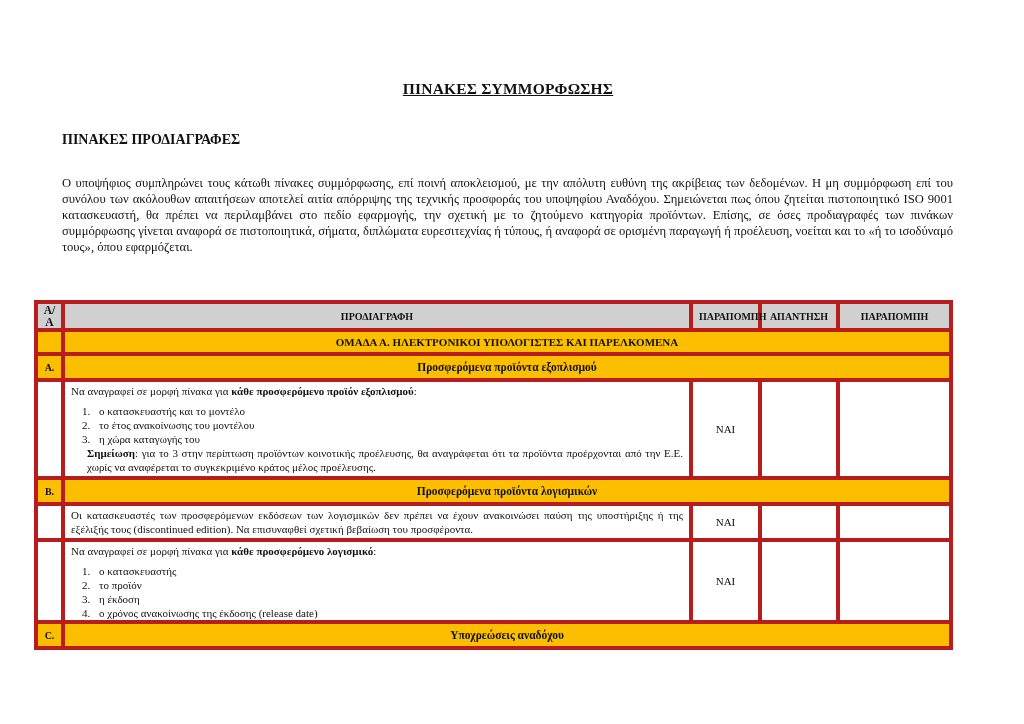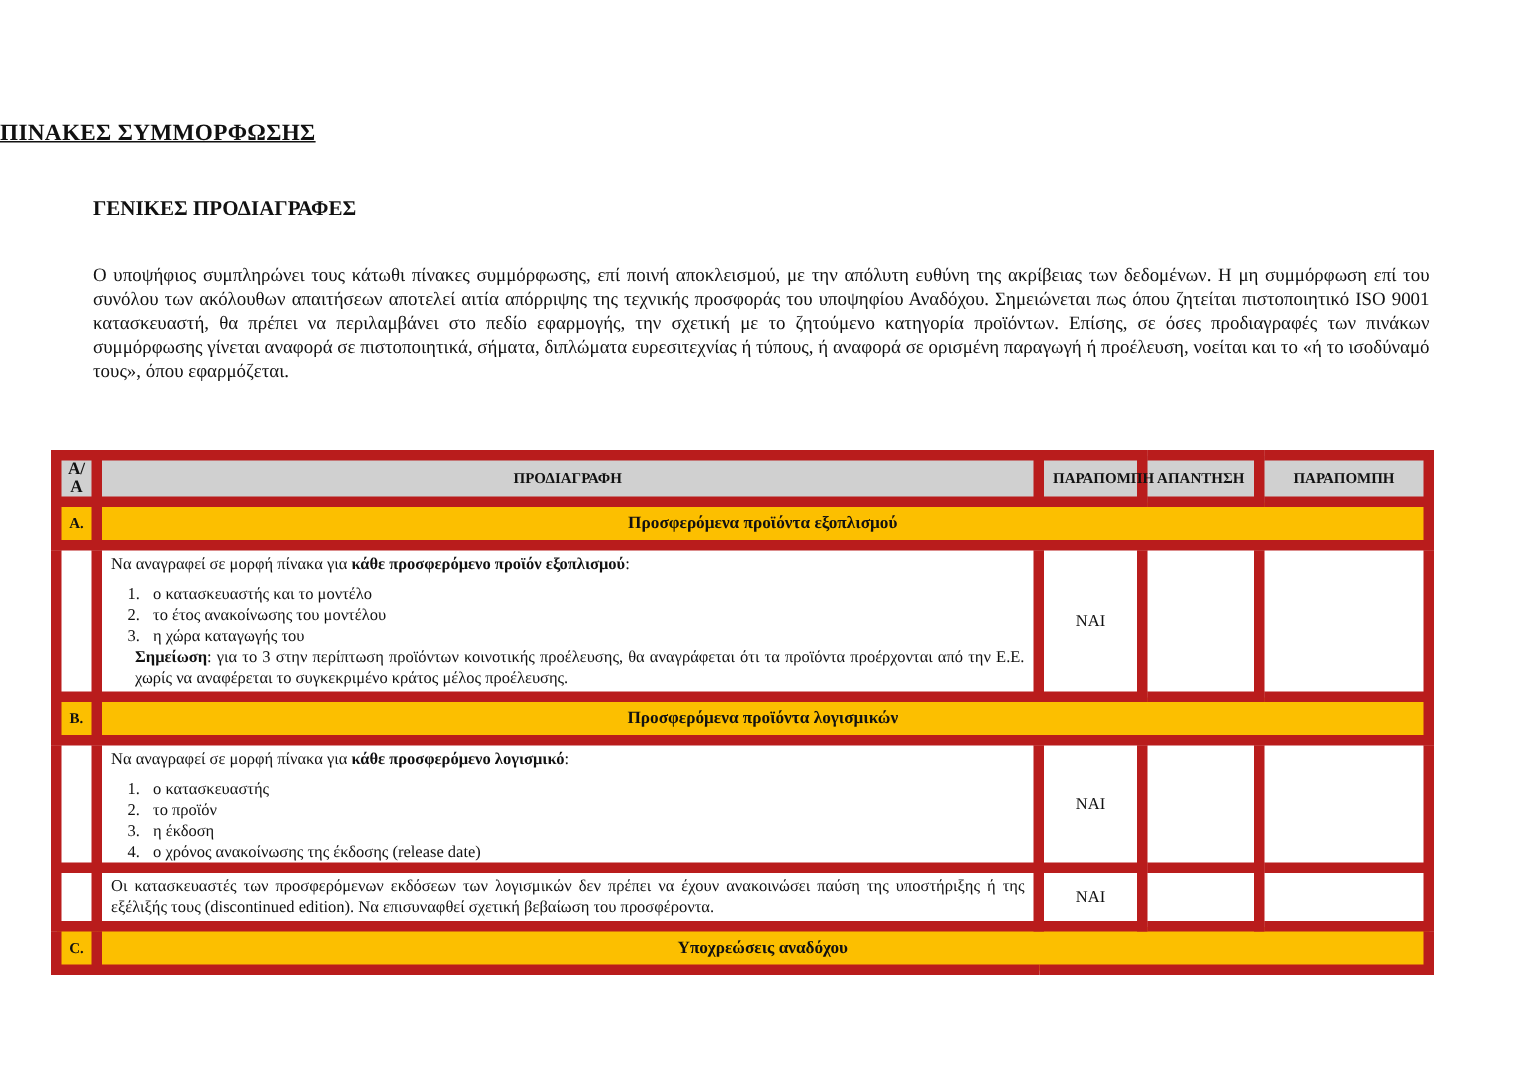--- a/index.html
+++ b/index.html
@@ -1,65 +1,69 @@
 <!DOCTYPE html>
 <html><head>
   <meta charset="utf-8">
   <style>
     html, body { margin: 0; padding: 0; background: #ffffff; }
     body { width: 1024px; height: 724px; position: relative; overflow: hidden;
            font-family: "DejaVu Serif", "Liberation Serif", serif; color: #111; }
-    .page-title { position: absolute; top: 80px; left: 0; width: 1016px; 
+    .page-title { position: absolute; top: 80px; left: 0; width: 1016px; text-align: center;
                   font-weight: bold; font-size: 15.5px; text-decoration: underline; letter-spacing: 0.2px;
                   font-family: "Liberation Serif", "DejaVu Serif", serif; }
     .section-heading { position: absolute; top: 132px; left: 62px; font-weight: bold; font-size: 14px;
                        font-family: "Liberation Serif", "DejaVu Serif", serif; }
     .intro { position: absolute; top: 175px; left: 62px; width: 891px; font-size: 12.6px; line-height: 16px;
              text-align: justify; font-family: "Liberation Serif", "DejaVu Serif", serif; }
     table.compliance { position: absolute; top: 300px; left: 34px; width: 915px; border-collapse: collapse;
                        font-family: "Liberation Serif", "DejaVu Serif", serif; font-size: 11px; table-layout: fixed; }
-    table.compliance td, table.compliance th { border: 7px solid #b91c1c; padding: 0 6px; vertical-align: middle; }
+    table.compliance td, table.compliance th { border: 4px solid #b91c1c; padding: 0 6px; vertical-align: middle; }
     col.c-aa { width: 27px; } col.c-spec { width: 628px; } col.c-req { width: 69px; }
     col.c-ans { width: 78px; } col.c-ref { width: 113px; }
     tr.hdr th { background: #d0d0d0; font-weight: bold; font-size: 10px; height: 20px; text-align: center; }
     tr.hdr th.aa { font-size: 11.5px; padding: 0 2px; }
     tr.group td { background: #fcbf00; font-weight: bold; text-align: center; height: 20px; font-size: 11px; }
     tr.sub td { background: #fcbf00; font-weight: bold; height: 22px; font-size: 11.5px; }
     tr.sub td.aa { text-align: center; font-size: 10px; padding: 0; }
     tr.sub td.lbl { text-align: center; }
     td.req { text-align: center; font-size: 11px; }
     .spec p { margin: 2px 0; text-align: justify; }
     .spec ol { margin: 6px 0 0 0; padding-left: 22px; }
     .spec ol li { padding-left: 6px; line-height: 14px; }
     .spec .note { margin: 0 0 2px 16px; }
     .spec { line-height: 14px; padding-top: 1px; padding-bottom: 1px; }
     b { font-weight: bold; }
   </style>
 </head>
 <body>
 
 <div class="page-title">ΠΙΝΑΚΕΣ ΣΥΜΜΟΡΦΩΣΗΣ</div>
-<div class="section-heading">ΓΕΝΙΚΕΣ ΠΡΟΔΙΑΓΡΑΦΕΣ</div>
+<div class="section-heading">ΠΙΝΑΚΕΣ ΠΡΟΔΙΑΓΡΑΦΕΣ</div>
 <div class="intro">Ο υποψήφιος συμπληρώνει τους κάτωθι πίνακες συμμόρφωσης, επί ποινή αποκλεισμού, με την απόλυτη ευθύνη της ακρίβειας των δεδομένων. Η μη συμμόρφωση επί του συνόλου των ακόλουθων απαιτήσεων αποτελεί αιτία απόρριψης της τεχνικής προσφοράς του υποψηφίου Αναδόχου. Σημειώνεται πως όπου ζητείται πιστοποιητικό ISO 9001 κατασκευαστή, θα πρέπει να περιλαμβάνει στο πεδίο εφαρμογής, την σχετική με το ζητούμενο κατηγορία προϊόντων. Επίσης, σε όσες προδιαγραφές των πινάκων συμμόρφωσης γίνεται αναφορά σε πιστοποιητικά, σήματα, διπλώματα ευρεσιτεχνίας ή τύπους, ή αναφορά σε ορισμένη παραγωγή ή προέλευση, νοείται και το «ή το ισοδύναμό τους», όπου εφαρμόζεται.</div>
 
 <table class="compliance">
   <colgroup>
     <col class="c-aa">
       <col class="c-spec">
       <col class="c-req">
       <col class="c-ans">
       <col class="c-ref">
   </colgroup>
   <tbody>
       <tr class="hdr">
     <th class="aa">Α/Α</th>
     <th>ΠΡΟΔΙΑΓΡΑΦΗ</th>
     <th>ΠΑΡΑΠΟΜΠΗ</th>
     <th>ΑΠΑΝΤΗΣΗ</th>
     <th>ΠΑΡΑΠΟΜΠΗ</th>
+  </tr>
+  <tr class="group">
+    <td></td>
+    <td colspan="4">ΟΜΑΔΑ Α.  ΗΛΕΚΤΡΟΝΙΚΟΙ ΥΠΟΛΟΓΙΣΤΕΣ ΚΑΙ ΠΑΡΕΛΚΟΜΕΝΑ</td>
   </tr>
 
   <tr class="sub">
     <td class="aa">A.</td>
     <td class="lbl" colspan="4">Προσφερόμενα προϊόντα εξοπλισμού</td>
   </tr>
   <tr style="height:84px;">
     <td></td>
     <td class="spec">
       <p><span>Να αναγραφεί σε μορφή πίνακα για </span><b>κάθε προσφερόμενο προϊόν εξοπλισμού</b><span>:</span></p>
@@ -72,43 +76,43 @@
     </td>
     <td class="req">ΝΑΙ</td>
     <td></td>
     <td></td>
   </tr>
 
   <tr class="sub">
     <td class="aa">B.</td>
     <td class="lbl" colspan="4">Προσφερόμενα προϊόντα λογισμικών</td>
   </tr>
+  <tr style="height:32px;">
+    <td></td>
+    <td class="spec">
+      <p>Οι κατασκευαστές των προσφερόμενων εκδόσεων των λογισμικών δεν πρέπει να έχουν ανακοινώσει παύση της υποστήριξης ή της εξέλιξής τους (discontinued edition). Να επισυναφθεί σχετική βεβαίωση του προσφέροντα.</p>
+    </td>
+    <td class="req">ΝΑΙ</td>
+    <td></td>
+    <td></td>
+  </tr>
   <tr style="height:78px;">
     <td></td>
     <td class="spec">
       <p><span>Να αναγραφεί σε μορφή πίνακα για </span><b>κάθε προσφερόμενο λογισμικό</b><span>:</span></p>
       <ol>
         <li>ο κατασκευαστής</li>
         <li>το προϊόν</li>
         <li>η έκδοση</li>
         <li>ο χρόνος ανακοίνωσης της έκδοσης (release date)</li>
       </ol>
     </td>
     <td class="req">ΝΑΙ</td>
     <td></td>
     <td></td>
   </tr>
-  <tr style="height:32px;">
-    <td></td>
-    <td class="spec">
-      <p>Οι κατασκευαστές των προσφερόμενων εκδόσεων των λογισμικών δεν πρέπει να έχουν ανακοινώσει παύση της υποστήριξης ή της εξέλιξής τους (discontinued edition). Να επισυναφθεί σχετική βεβαίωση του προσφέροντα.</p>
-    </td>
-    <td class="req">ΝΑΙ</td>
-    <td></td>
-    <td></td>
-  </tr>
 
   <tr class="sub">
     <td class="aa">C.</td>
     <td class="lbl" colspan="4">Υποχρεώσεις αναδόχου</td>
   </tr>
 </tbody>
   </table>
 
 </body></html>

